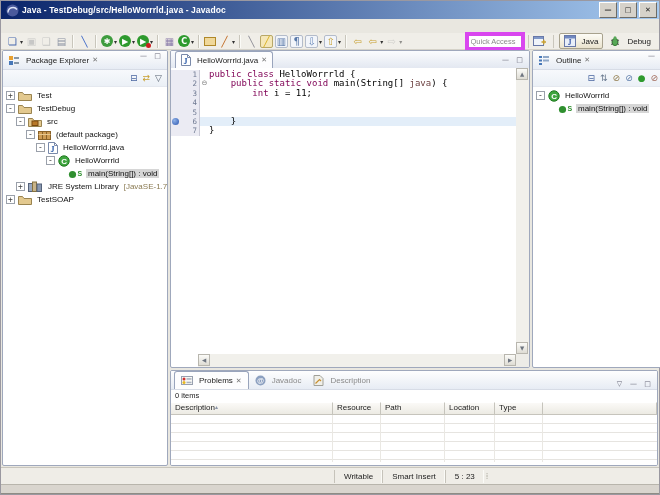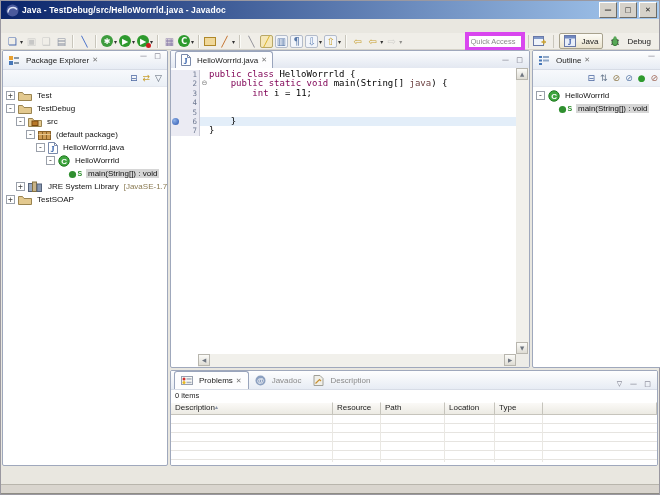--- a/index.html
+++ b/index.html
@@ -576,14 +576,21 @@
       </div>
     <div class="pbody" id="prob-body">
         <span class="pgrid" style="left: 161px;"></span>
         <span class="pgrid" style="left: 209px;"></span>
         <span class="pgrid" style="left: 273px;"></span>
         <span class="pgrid" style="left: 323px;"></span>
         <span class="pgrid" style="left: 371px;"></span>
       </div>
   </div>
 
+  <div class="sbar" id="sbar">
+      <span style="width: 333px;"></span>
+      <span class="sitem">Writable</span>
+      <span class="sitem">Smart Insert</span>
+      <span class="sitem">5 : 23</span>
+      <span class="sdots">⁞</span>
+    </div>
   <div class="trim"></div>
 </div>
 
 </body></html>

